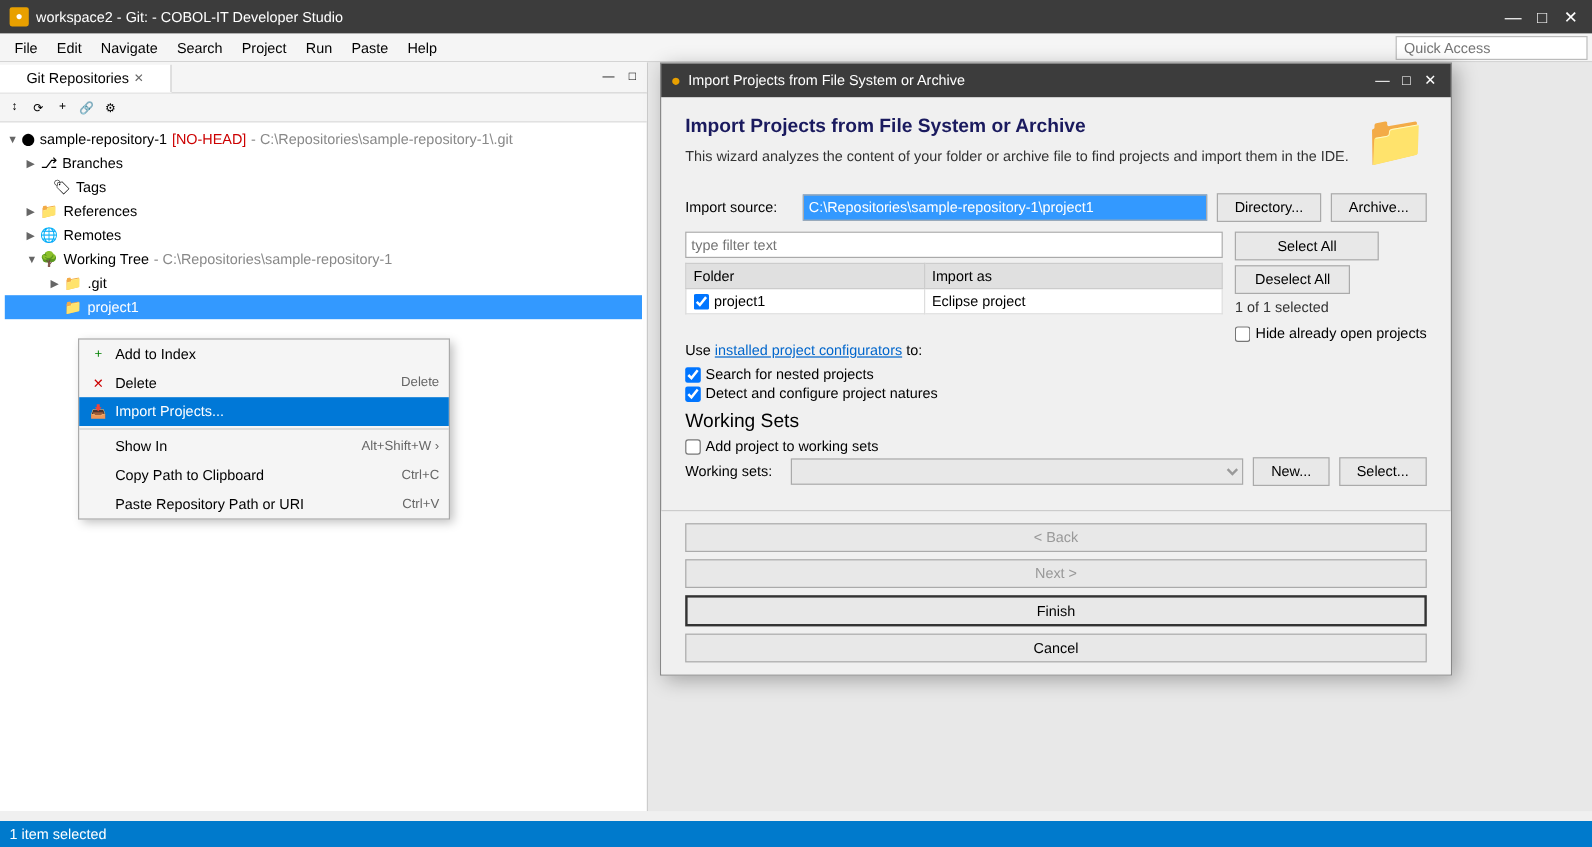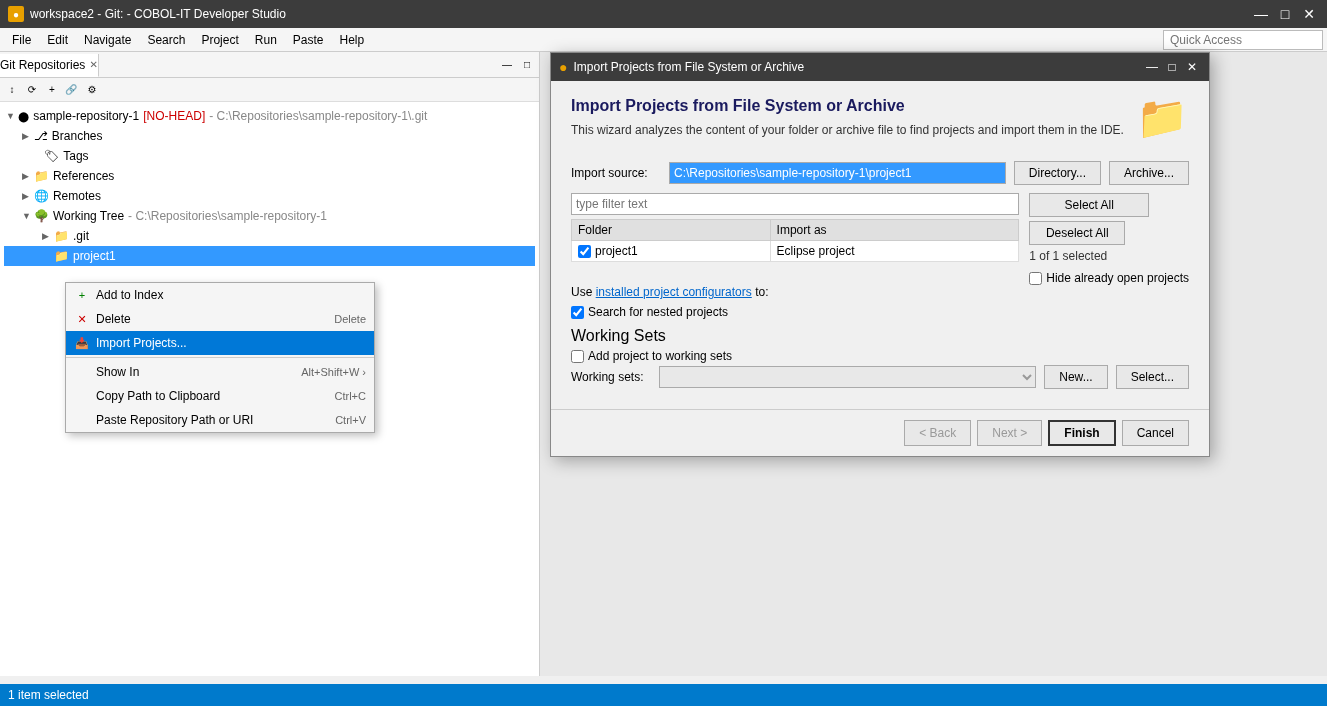--- a/index.html
+++ b/index.html
@@ -57,21 +57,21 @@
     }
 
     .panel-tab-bar {
       display: flex;
       background: #f5f5f5;
       border-bottom: 1px solid #ccc;
       align-items: center;
       height: 26px;
     }
     .panel-tab {
-      padding: 4px 0;
+      padding: 4px 22px;
       font-size: 12px;
       border-right: 1px solid #ccc;
       cursor: pointer;
       display: flex;
       align-items: center;
       gap: 4px;
     }
     .panel-tab.active { background: #fff; border-bottom: 1px solid #fff; margin-bottom: -1px; }
     .panel-tab-close { font-size: 10px; color: #666; cursor: pointer; }
 
@@ -193,21 +193,21 @@
     .form-input.selected { background: #3399ff; color: #fff; }
 
     .btn {
       padding: 4px 14px;
       font-size: 12px;
       border: 1px solid #aaa;
       background: #e8e8e8;
       cursor: pointer;
       white-space: nowrap;
     }
-    .btn.primary { border: 2px solid #333; font-weight: bold; }
+    .btn.primary { border: 2px solid #333; font-weight: normal; }
     .btn:disabled { color: #999; cursor: default; }
 
     .filter-input {
       width: 100%;
       height: 22px;
       border: 1px solid #aaa;
       background: #fff;
       padding: 0 4px;
       font-size: 12px;
       color: #aaa;
@@ -260,20 +260,21 @@
       color: #999;
     }
 
     .modal-footer {
       display: flex;
       justify-content: flex-end;
       gap: 6px;
       padding: 10px 20px;
       border-top: 1px solid #ccc;
       background: #f0f0f0;
+      flex-direction: column;
     }
 
     
     .status-bar {
       position: fixed;
       bottom: 0;
       left: 0;
       right: 0;
       height: 22px;
       background: #007acc;
@@ -509,20 +510,24 @@
           <div style="margin-bottom:6px;font-size:12px;">
             <span>Use </span>
             <span class="link">installed project configurators</span>
             <span> to:</span>
           </div>
 
           <div class="checkbox-row">
             <input type="checkbox" checked="" style="">
             <label>Search for nested projects</label>
           </div>
+          <div class="checkbox-row">
+            <input type="checkbox" checked="" style="">
+            <label>Detect and configure project natures</label>
+          </div>
 
           <div class="section-title">Working Sets</div>
           <div class="checkbox-row">
             <input type="checkbox" style="">
             <label>Add project to working sets</label>
           </div>
           <div class="working-sets-row">
             <span class="working-sets-label">Working sets:</span>
             <select class="working-sets-input" style="flex:1;height:22px;border:1px solid #aaa;background:#e8e8e8;font-size:12px;">
               <option></option>

